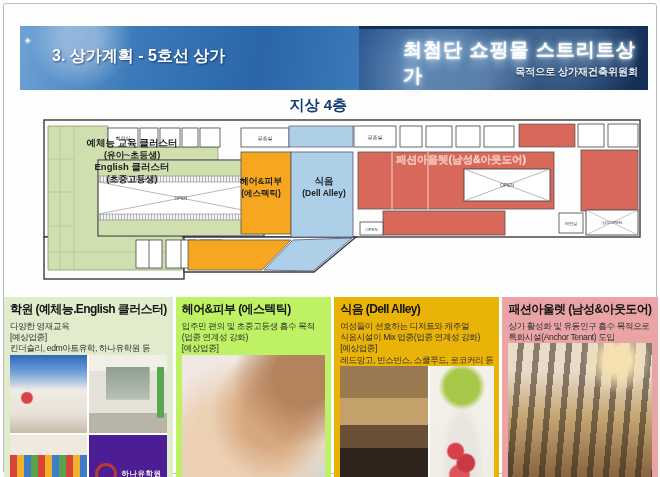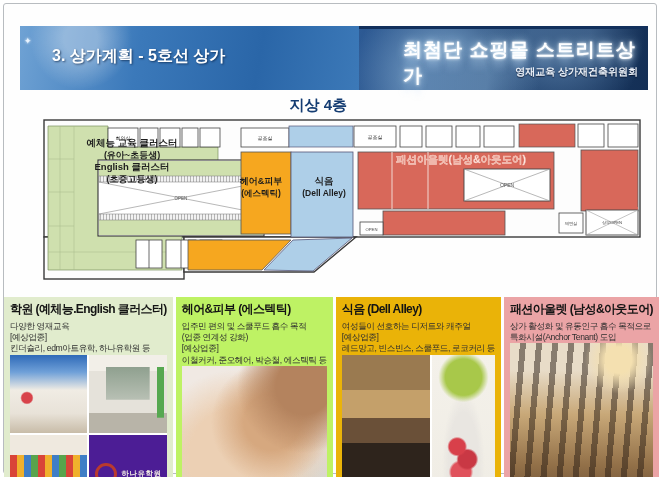--- a/index.html
+++ b/index.html
@@ -77,21 +77,21 @@
 <div class="frame">
 
   <div class="header">
     <div class="header-left">
       <span class="sparkle">✦</span>
       <div class="title-left">3. 상가계획 - 5호선 상가</div>
       <div class="floor-label">지상 4층</div>
     </div>
     <div class="header-right">
       <div class="title-right">최첨단 쇼핑몰 스트리트상가</div>
-      <div class="subtitle-right">영재교육 상가재건축위원회</div>
+      <div class="subtitle-right">목적으로 상가재건축위원회</div>
     </div>
   </div>
 
   <div class="plan">
     <svg width="616" height="182" viewBox="0 0 616 182">
       <defs>
         <pattern id="hatch" width="3" height="6" patternUnits="userSpaceOnUse">
           <rect width="3" height="6" fill="#f2f2f2"></rect>
           <line x1="1.5" y1="0" x2="1.5" y2="6" stroke="#9a9a9a" stroke-width="0.7"></line>
         </pattern>
@@ -206,30 +206,30 @@
         <div class="p-c"></div>
         <div class="p-d">
           <span class="logo-ring"></span>
           <span class="hana-sign">하나유학원</span>
         </div>
       </div>
     </div>
 
     <div class="panel orange">
       <div class="panel-title">헤어&amp;피부 (에스텍틱)</div>
-      <div class="panel-line">입주민 편의 및 스쿨푸드 흡수 목적</div>
+      <div class="panel-line">입주민 편의 및 초중고등생 흡수 목적</div>
       <div class="panel-line">(업종 연계성 강화)</div>
       <div class="panel-line">[예상업종]</div>
-      <div class="panel-line">이철커커, 준오헤어, 박승철, 에스텍틱 등</div>
       <div class="photo p-massage"></div>
     </div>
 
     <div class="panel blue">
       <div class="panel-title">식음 (Dell Alley)</div>
       <div class="panel-line">여성들이 선호하는 디저트와 캐주얼</div>
+      <div class="panel-line">식음시설이 Mix 업종(업종 연계성 강화)</div>
       <div class="panel-line">[예상업종]</div>
       <div class="panel-line">레드망고, 빈스빈스, 스쿨푸드, 로코커리 등</div>
       <div class="photo duo">
         <div class="p-cafe"></div>
         <div class="p-fruit"></div>
       </div>
     </div>
 
     <div class="panel pink">
       <div class="panel-title">패션아울렛 (남성&amp;아웃도어)</div>

